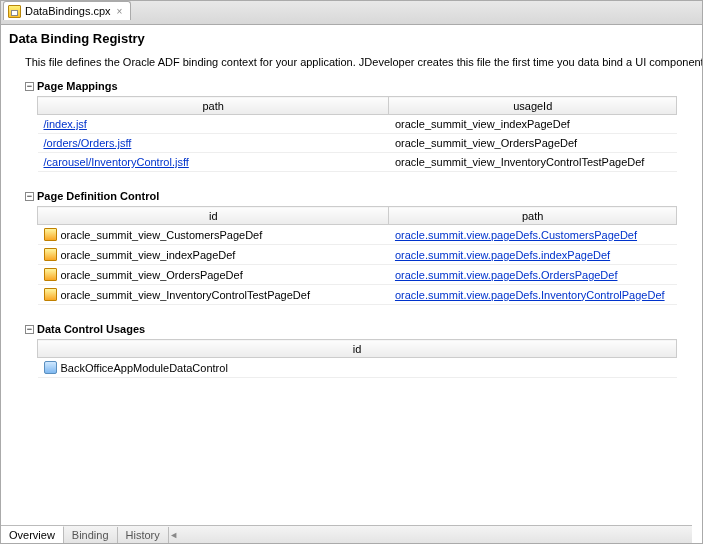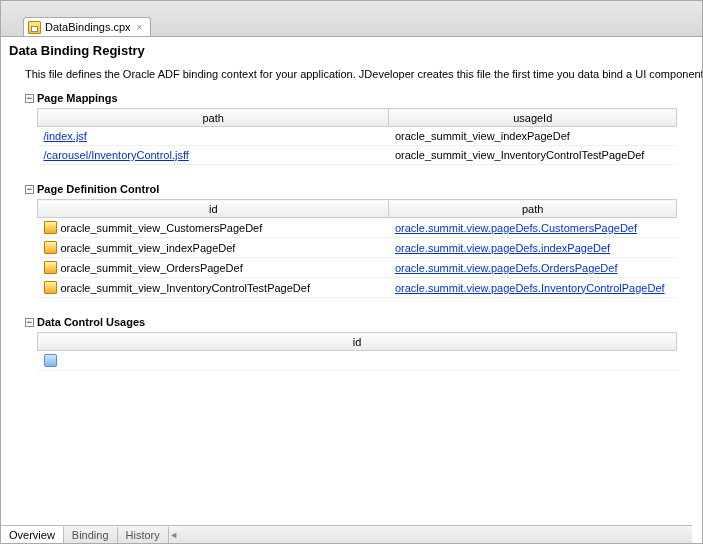--- a/index.html
+++ b/index.html
@@ -11,24 +11,23 @@
     color: #000;
     width: 703px;
     height: 544px;
     overflow: hidden;
     border: 1px solid #aaa;
     position: relative;
   }
   .tab-bar {
     background: linear-gradient(#e8e8e8, #d8d8d8);
     border-bottom: 1px solid #aaa;
-    height: 36px;
-    display: flex;
-    align-items: flex-end;
-    padding-left: 20px;
+    height: 24px;
+    display: flex;
+    align-items: flex-start;
   }
   .file-tab {
     background: #fff;
     border: 1px solid #aaa;
     border-bottom: none;
     border-top-left-radius: 3px;
     border-top-right-radius: 3px;
     padding: 2px 6px 2px 4px;
     margin-left: 2px;
     display: flex;
@@ -190,20 +189,24 @@
         <th>path</th>
         <th>usageId</th>
       </tr>
     </thead>
     <tbody id="pm-body">
         <tr>
           <td><span class="link">/index.jsf</span></td>
           <td>oracle_summit_view_indexPageDef</td>
         </tr>
         <tr>
+          <td><span class="link">/orders/Orders.jsff</span></td>
+          <td>oracle_summit_view_OrdersPageDef</td>
+        </tr>
+        <tr>
           <td><span class="link">/carousel/InventoryControl.jsff</span></td>
           <td>oracle_summit_view_InventoryControlTestPageDef</td>
         </tr>
       </tbody>
   </table>
 </div>
 
 <div class="section">
   <div class="section-header">
     <span class="expander">−</span>
@@ -273,20 +276,21 @@
     <thead>
       <tr>
         <th>id</th>
       </tr>
     </thead>
     <tbody id="dcu-body">
         <tr>
           <td>
             <div class="cell-icon">
               <span class="dc-icon"></span>
+              <span>BackOfficeAppModuleDataControl</span>
             </div>
           </td>
         </tr>
       </tbody>
   </table>
 </div>
 
 <div class="bottom-tabs">
   <div class="btab active">Overview</div>
   <div class="btab">Binding</div>

